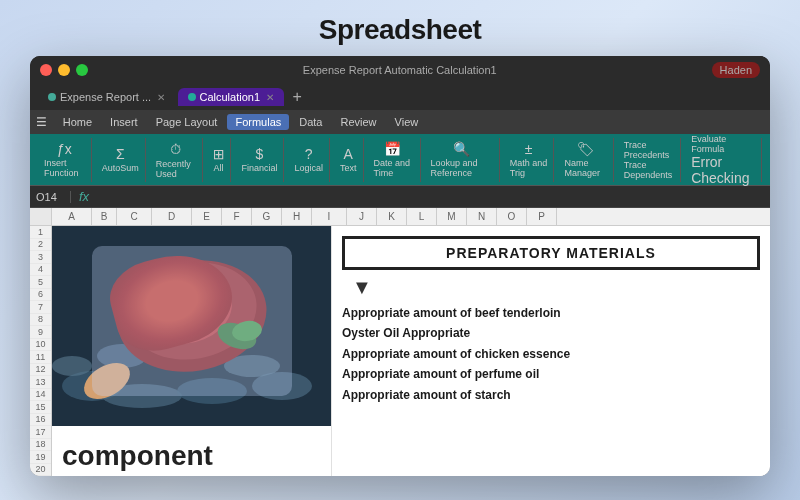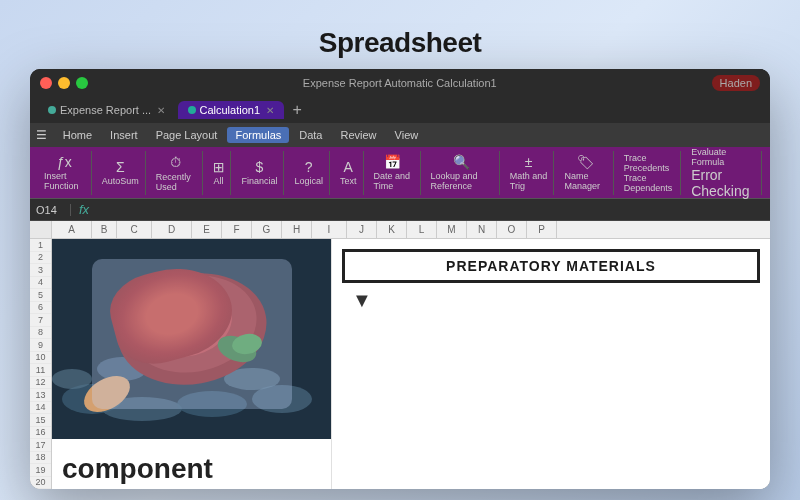--- a/index.html
+++ b/index.html
@@ -11,21 +11,21 @@
       display: flex;
       flex-direction: column;
       align-items: center;
       overflow: hidden;
     }
 
     .page-title {
       font-size: 28px;
       font-weight: 700;
       color: #1a1a1a;
-      margin-top: 27px;
+      margin-top: 14px;
       margin-bottom: 10px;
       letter-spacing: -0.5px;
     }
 
     .window {
       width: 740px;
       height: 420px;
       border-radius: 10px;
       overflow: hidden;
       box-shadow: 0 20px 60px rgba(0,0,0,0.35);
@@ -122,21 +122,21 @@
       color: #fff;
     }
     .hamburger {
       font-size: 12px;
       color: #ccc;
       margin-right: 6px;
     }
 
     
     .ribbon {
-      background: #701a75;
+      background: #0f766e;
       height: 52px;
       display: flex;
       align-items: center;
       padding: 0 8px;
       gap: 4px;
       flex-shrink: 0;
       border-bottom: 1px solid #555;
     }
     .ribbon-group {
       display: flex;
@@ -591,17 +591,24 @@
         <div class="right-pane">
 
           <div class="prep-header">
             <div class="prep-title">PREPARATORY MATERIALS</div>
           </div>
 
           <div class="arrow-down">
             <span class="arrow-symbol">▼</span>
           </div>
 
+          <div class="ingredients-list">
+            <div class="ingredient-item">Appropriate amount of beef tenderloin</div>
+            <div class="ingredient-item">Oyster Oil Appropriate</div>
+            <div class="ingredient-item">Appropriate amount of chicken essence</div>
+            <div class="ingredient-item">Appropriate amount of perfume oil</div>
+            <div class="ingredient-item">Appropriate amount of starch</div>
+          </div>
         </div>
       </div>
     </div>
   </div>
 </div>
 
 </body></html>

